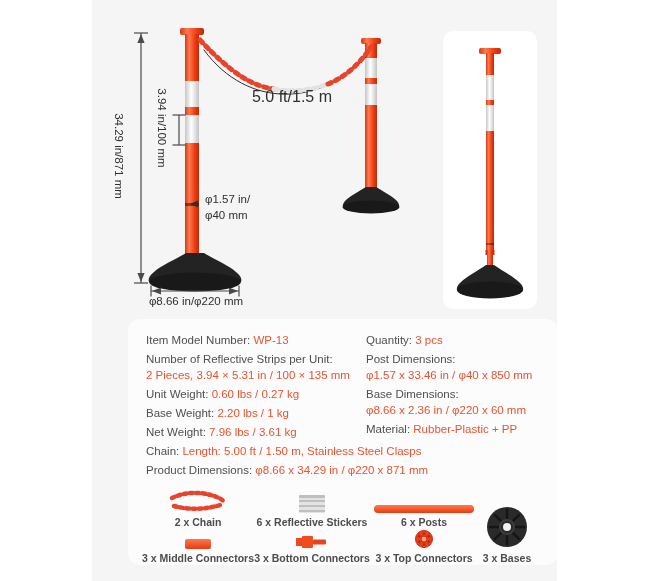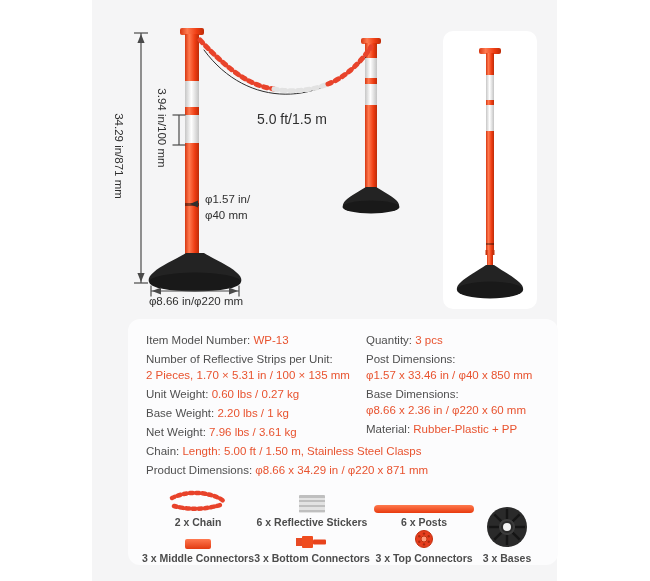--- a/index.html
+++ b/index.html
@@ -116,27 +116,27 @@
     </g>
   </svg>
 
   <div class="dimlabel vlabel" style="left:69px;top:150px;width:100px;">34.29 in/871 mm</div>
   <div class="dimlabel vlabel" style="left:116px;top:122px;width:92px;">3.94 in/100 mm</div>
   <div class="dimlabel pole-dia" style="left:205px;top:192px;">
     <div>φ1.57 in/</div>
     <div>φ40 mm</div>
   </div>
   <div class="dimlabel center" style="left:106px;top:295px;width:180px;">φ8.66 in/φ220 mm</div>
-  <div class="dimlabel center" style="left:242px;top:111px;width:100px;font-size:14px;">5.0 ft/1.5 m</div>
+  <div class="dimlabel center" style="left:242px;top:88px;width:100px;font-size:16px;">5.0 ft/1.5 m</div>
 
   <div class="specbox">
     <div class="spec-cols">
       <div class="col-left">
         <div class="spec-row"><span>Item Model Number: </span><span class="val">WP-13</span></div>
-        <div class="spec-row stack"><span>Number of Reflective Strips per Unit:</span><span class="val">2 Pieces, 1.70 × 5.31 in / 100 × 135 mm</span></div>
+        <div class="spec-row stack"><span>Number of Reflective Strips per Unit:</span><span class="val">2 Pieces, 3.94 × 5.31 in / 100 × 135 mm</span></div>
         <div class="spec-row"><span>Unit Weight: </span><span class="val">0.60 lbs / 0.27 kg</span></div>
         <div class="spec-row"><span>Base Weight: </span><span class="val">2.20 lbs / 1 kg</span></div>
         <div class="spec-row"><span>Net Weight: </span><span class="val">7.96 lbs / 3.61 kg</span></div>
       </div>
       <div class="col-right">
         <div class="spec-row"><span>Quantity: </span><span class="val">3 pcs</span></div>
         <div class="spec-row stack"><span>Post Dimensions:</span><span class="val">φ1.57 x 33.46 in / φ40 x 850 mm</span></div>
         <div class="spec-row stack"><span>Base Dimensions:</span><span class="val">φ8.66 x 2.36 in / φ220 x 60 mm</span></div>
         <div class="spec-row"><span>Material: </span><span class="val">Rubber-Plastic + PP</span></div>
       </div>

